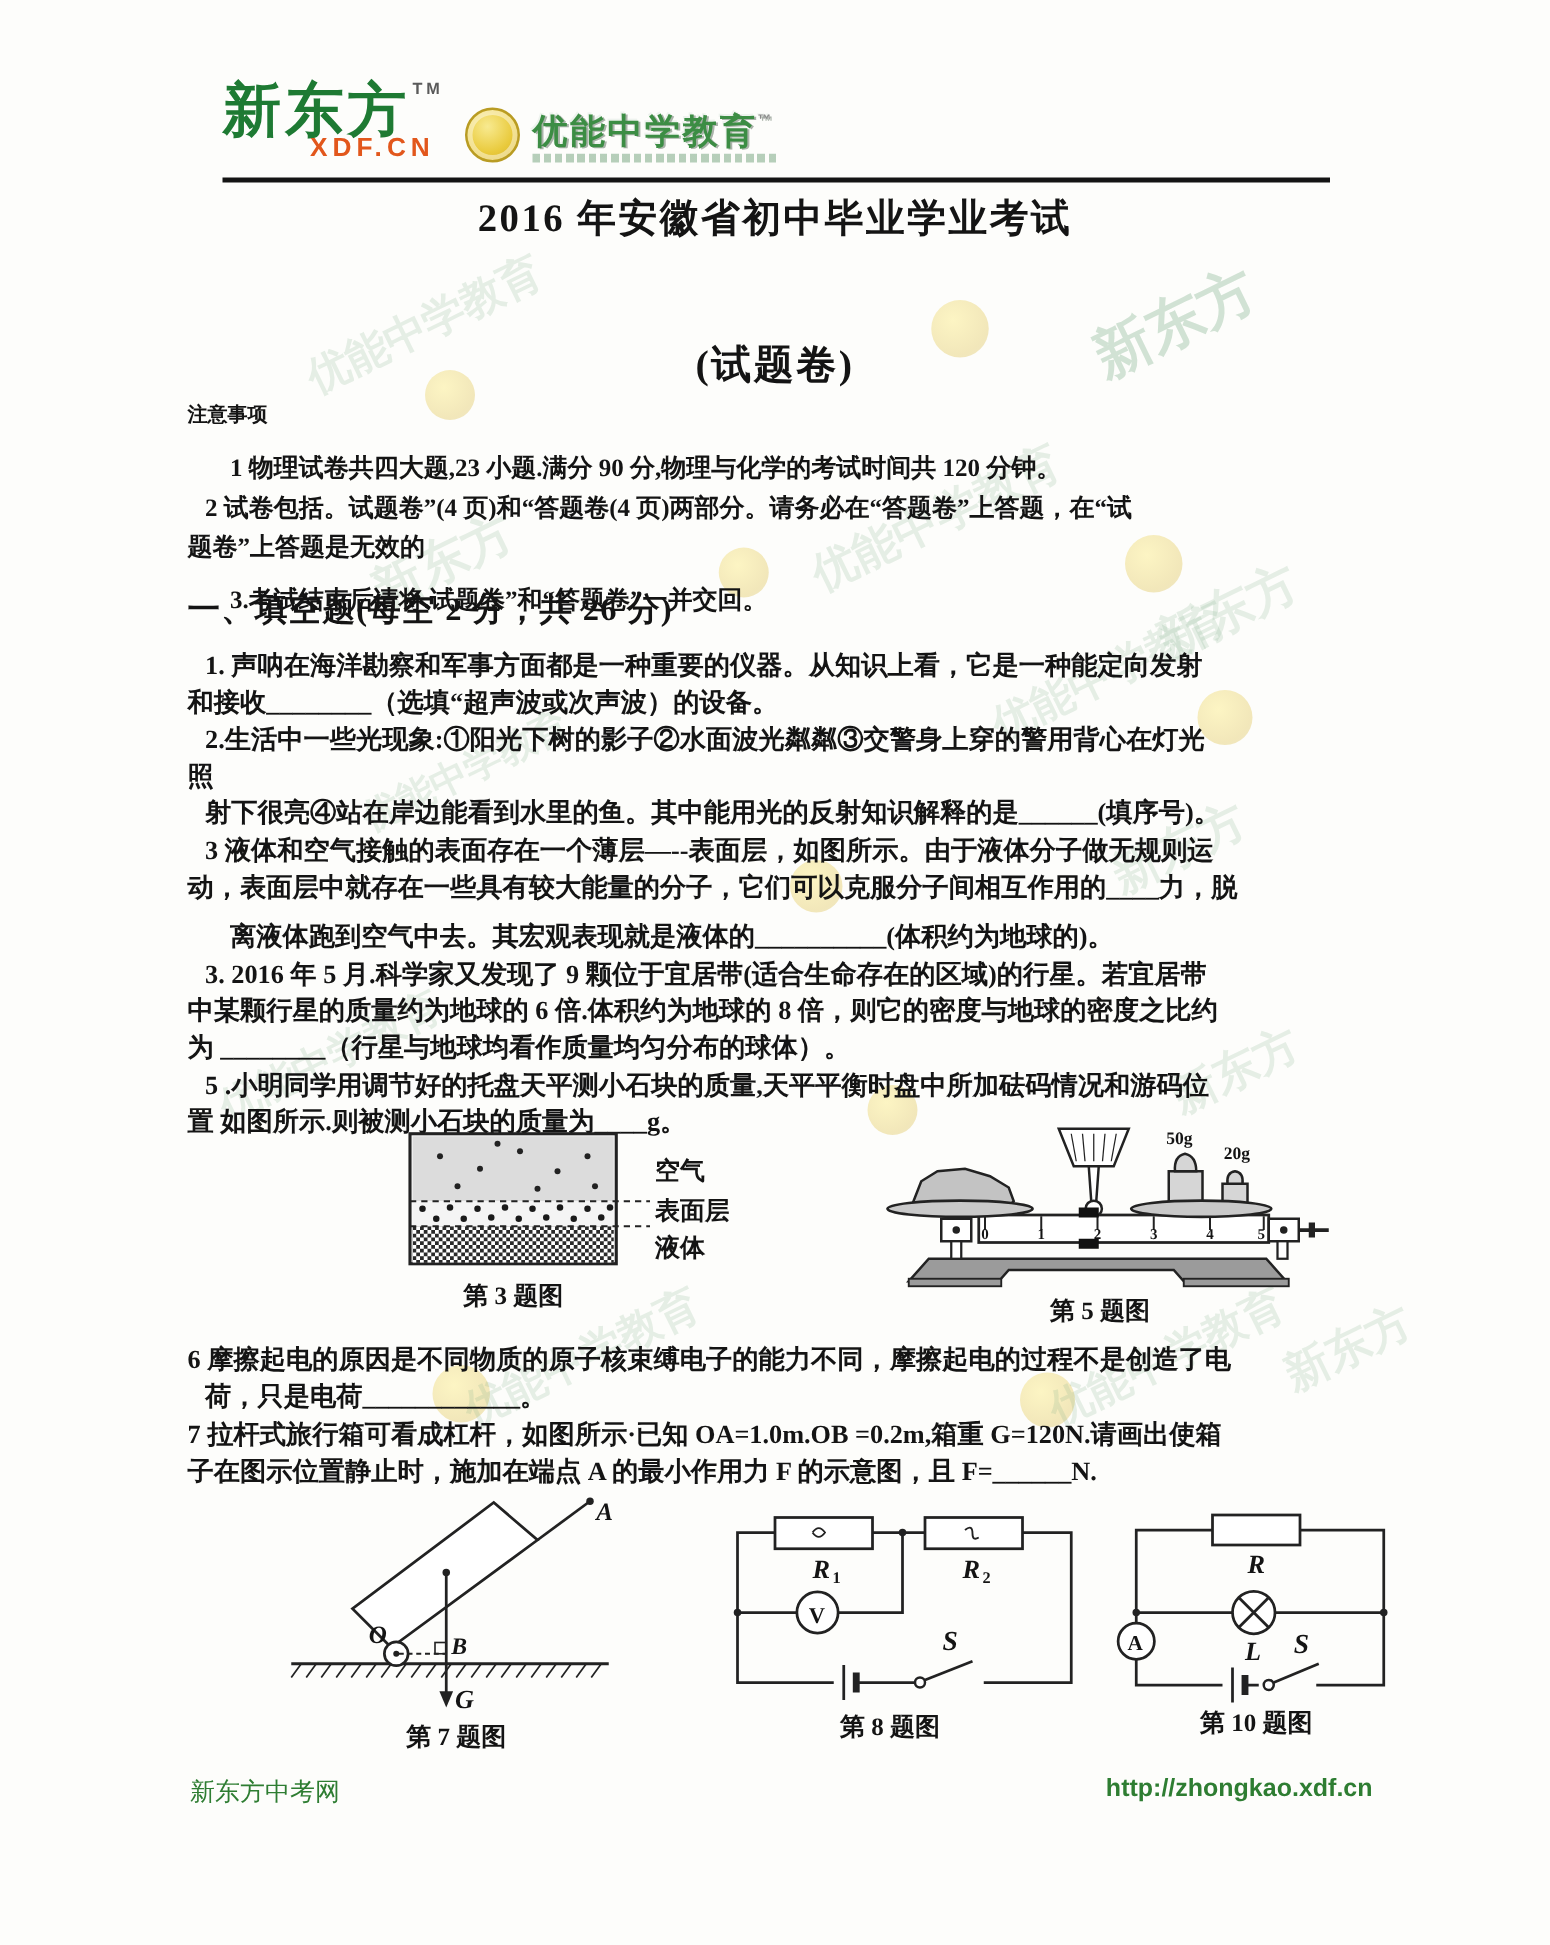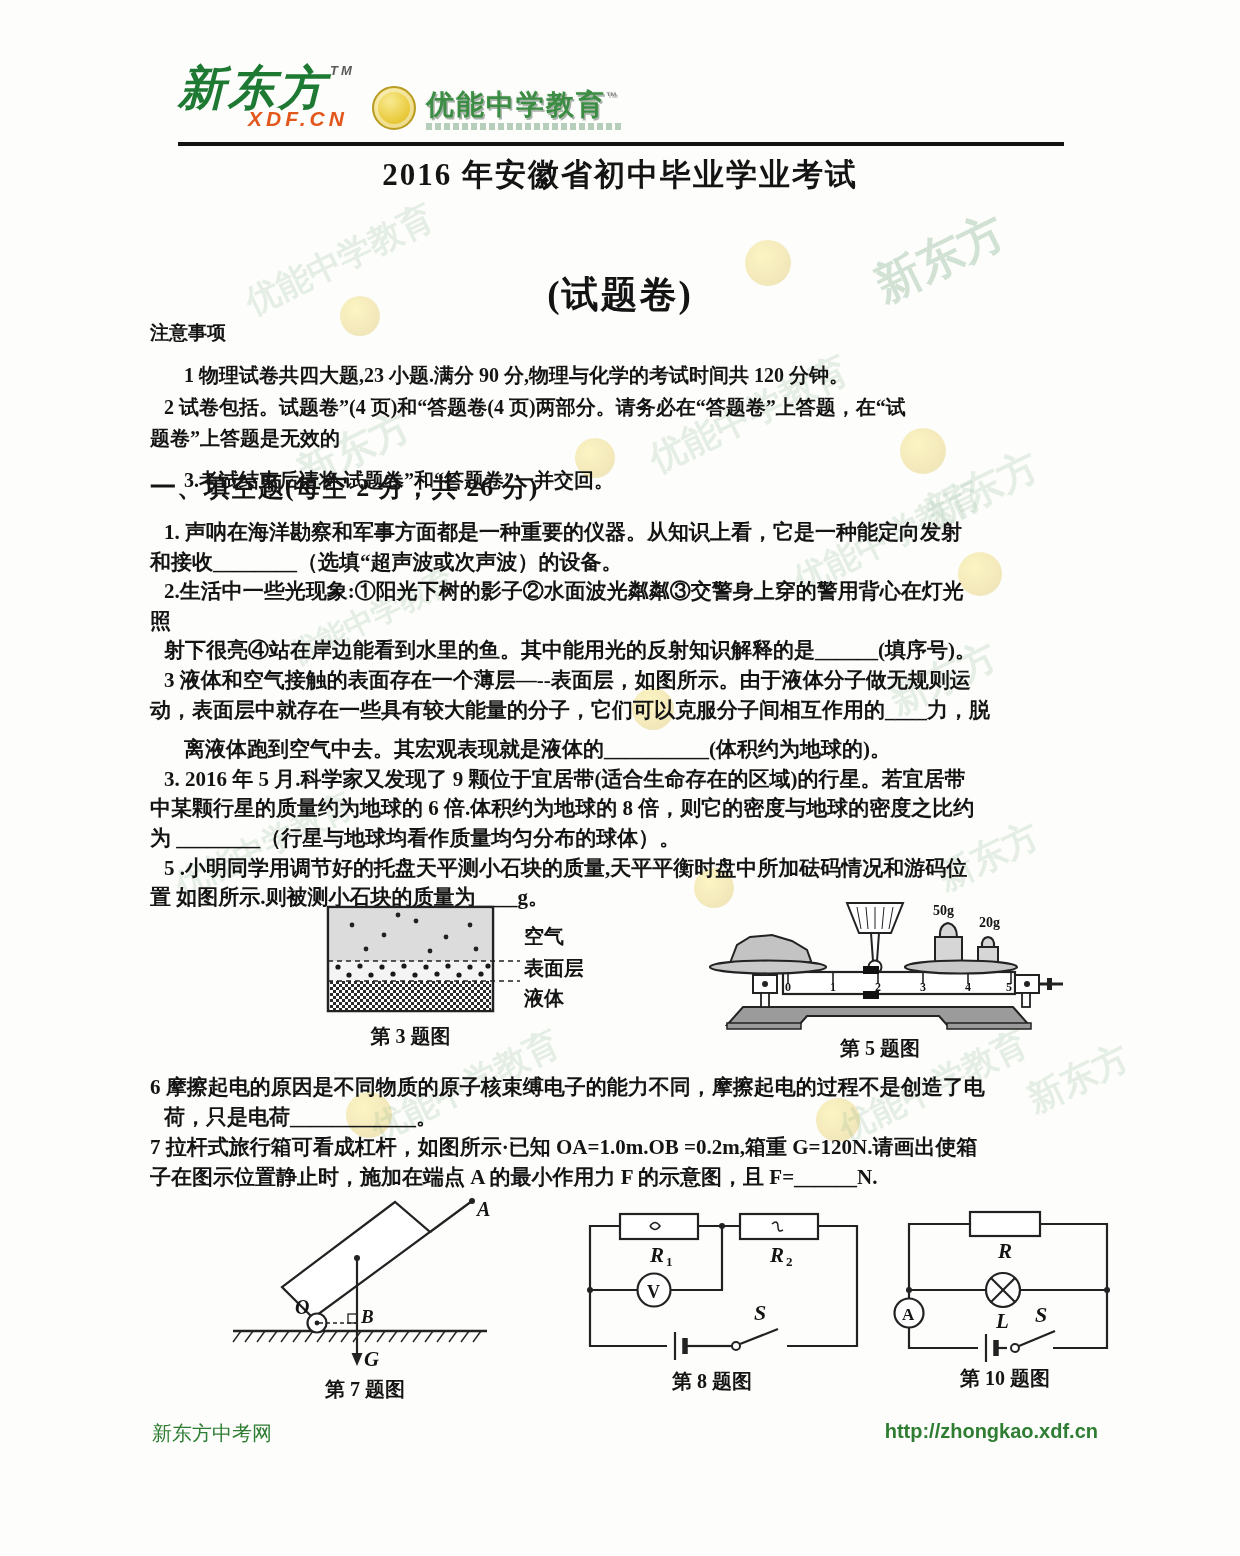--- a/index.html
+++ b/index.html
@@ -37,30 +37,30 @@
              color:#3c8d44; letter-spacing:2px; line-height:1;
              text-shadow:1.5px 1.5px 0 #aab3aa, -1px -1px 0 #eef3ee; }
   .yn-tm { font-size:11px; color:#8a8a8a; vertical-align:top; }
   .yn-sub { width:196px; height:7px; margin-top:4px; opacity:.75;
             background:repeating-linear-gradient(90deg, rgba(80,140,92,.55) 0 6px, transparent 6px 9px); }
   .rule { position:absolute; left:178px; top:142px; width:886px; height:4px; background:#141414; }
 
   .center-band { position:absolute; left:150px; right:150px; text-align:center; font-weight:bold; }
   .doc-title   { font-size:31px; letter-spacing:2px; }
   .doc-sub     { font-size:30px; letter-spacing:4px; }
-  .doc-paper   { font-size:37px; letter-spacing:2px; }
+  .doc-paper   { font-size:32px; letter-spacing:2px; }
 
   
   .tblock { position:absolute; left:150px; right:140px; }
   .line { font-size:21px; font-weight:bold; line-height:29.6px; white-space:nowrap; }
   .lh30 .line { line-height:30px; }
   .lh315 .line { line-height:31.5px; }
   .ind1 { padding-left:14px; }
   .ind2 { padding-left:34px;margin-top:10px; }
-  .notes-h { font-size:19px; font-weight:bold; }
+  .notes-h { font-size:16px; font-weight:bold; }
   .note-line { font-size:20px; }
   .sec-h { font-size:26px; font-weight:bold; letter-spacing:1px; }
 
   
   .fig { position:absolute; }
   .caption { font-size:20px; font-weight:bold; text-align:center; margin-top:2px;
              font-family:"Liberation Serif","DejaVu Serif",serif; }
   svg { display:block; }
   svg text { font-family:"Liberation Serif","DejaVu Serif",serif; font-weight:bold; fill:#141414; }
   .footer-l { position:absolute; left:152px; top:1420px; color:#2e7d32; font-size:20px; }
@@ -91,21 +91,21 @@
     <div class="wm light" style="left:796px;top:560px;font-size:34px;">优能中学教育</div>
     <div class="wm light" style="left:292px;top:636px;font-size:30px;">优能中学教育</div>
     <div class="wm light" style="left:892px;top:678px;font-size:38px;">新东方</div>
     <div class="wm light" style="left:178px;top:866px;font-size:32px;">优能中学教育</div>
     <div class="wm light" style="left:940px;top:856px;font-size:36px;">新东方</div>
     <div class="wm light" style="left:374px;top:1108px;font-size:34px;">优能中学教育</div>
     <div class="wm light" style="left:842px;top:1108px;font-size:34px;">优能中学教育</div>
     <div class="wm light" style="left:1030px;top:1078px;font-size:36px;">新东方</div>
   </div>
 
-  <div class="abs" style="left:178px;top:64px;font-style:italic;">
+  <div class="abs" style="left:178px;top:64px;">
     <div class="logo-cn"><span>新东方</span><span class="logo-tm">TM</span></div>
     <div class="logo-url">XDF.CN</div>
   </div>
   <div class="abs" style="left:372px;top:86px;display:flex;align-items:flex-end;gap:10px;">
     <div class="lemon"></div>
     <div>
       <div class="yn-text"><span>优能中学教育</span><span class="yn-tm">™</span></div>
       <div class="yn-sub"></div>
     </div>
   </div>

